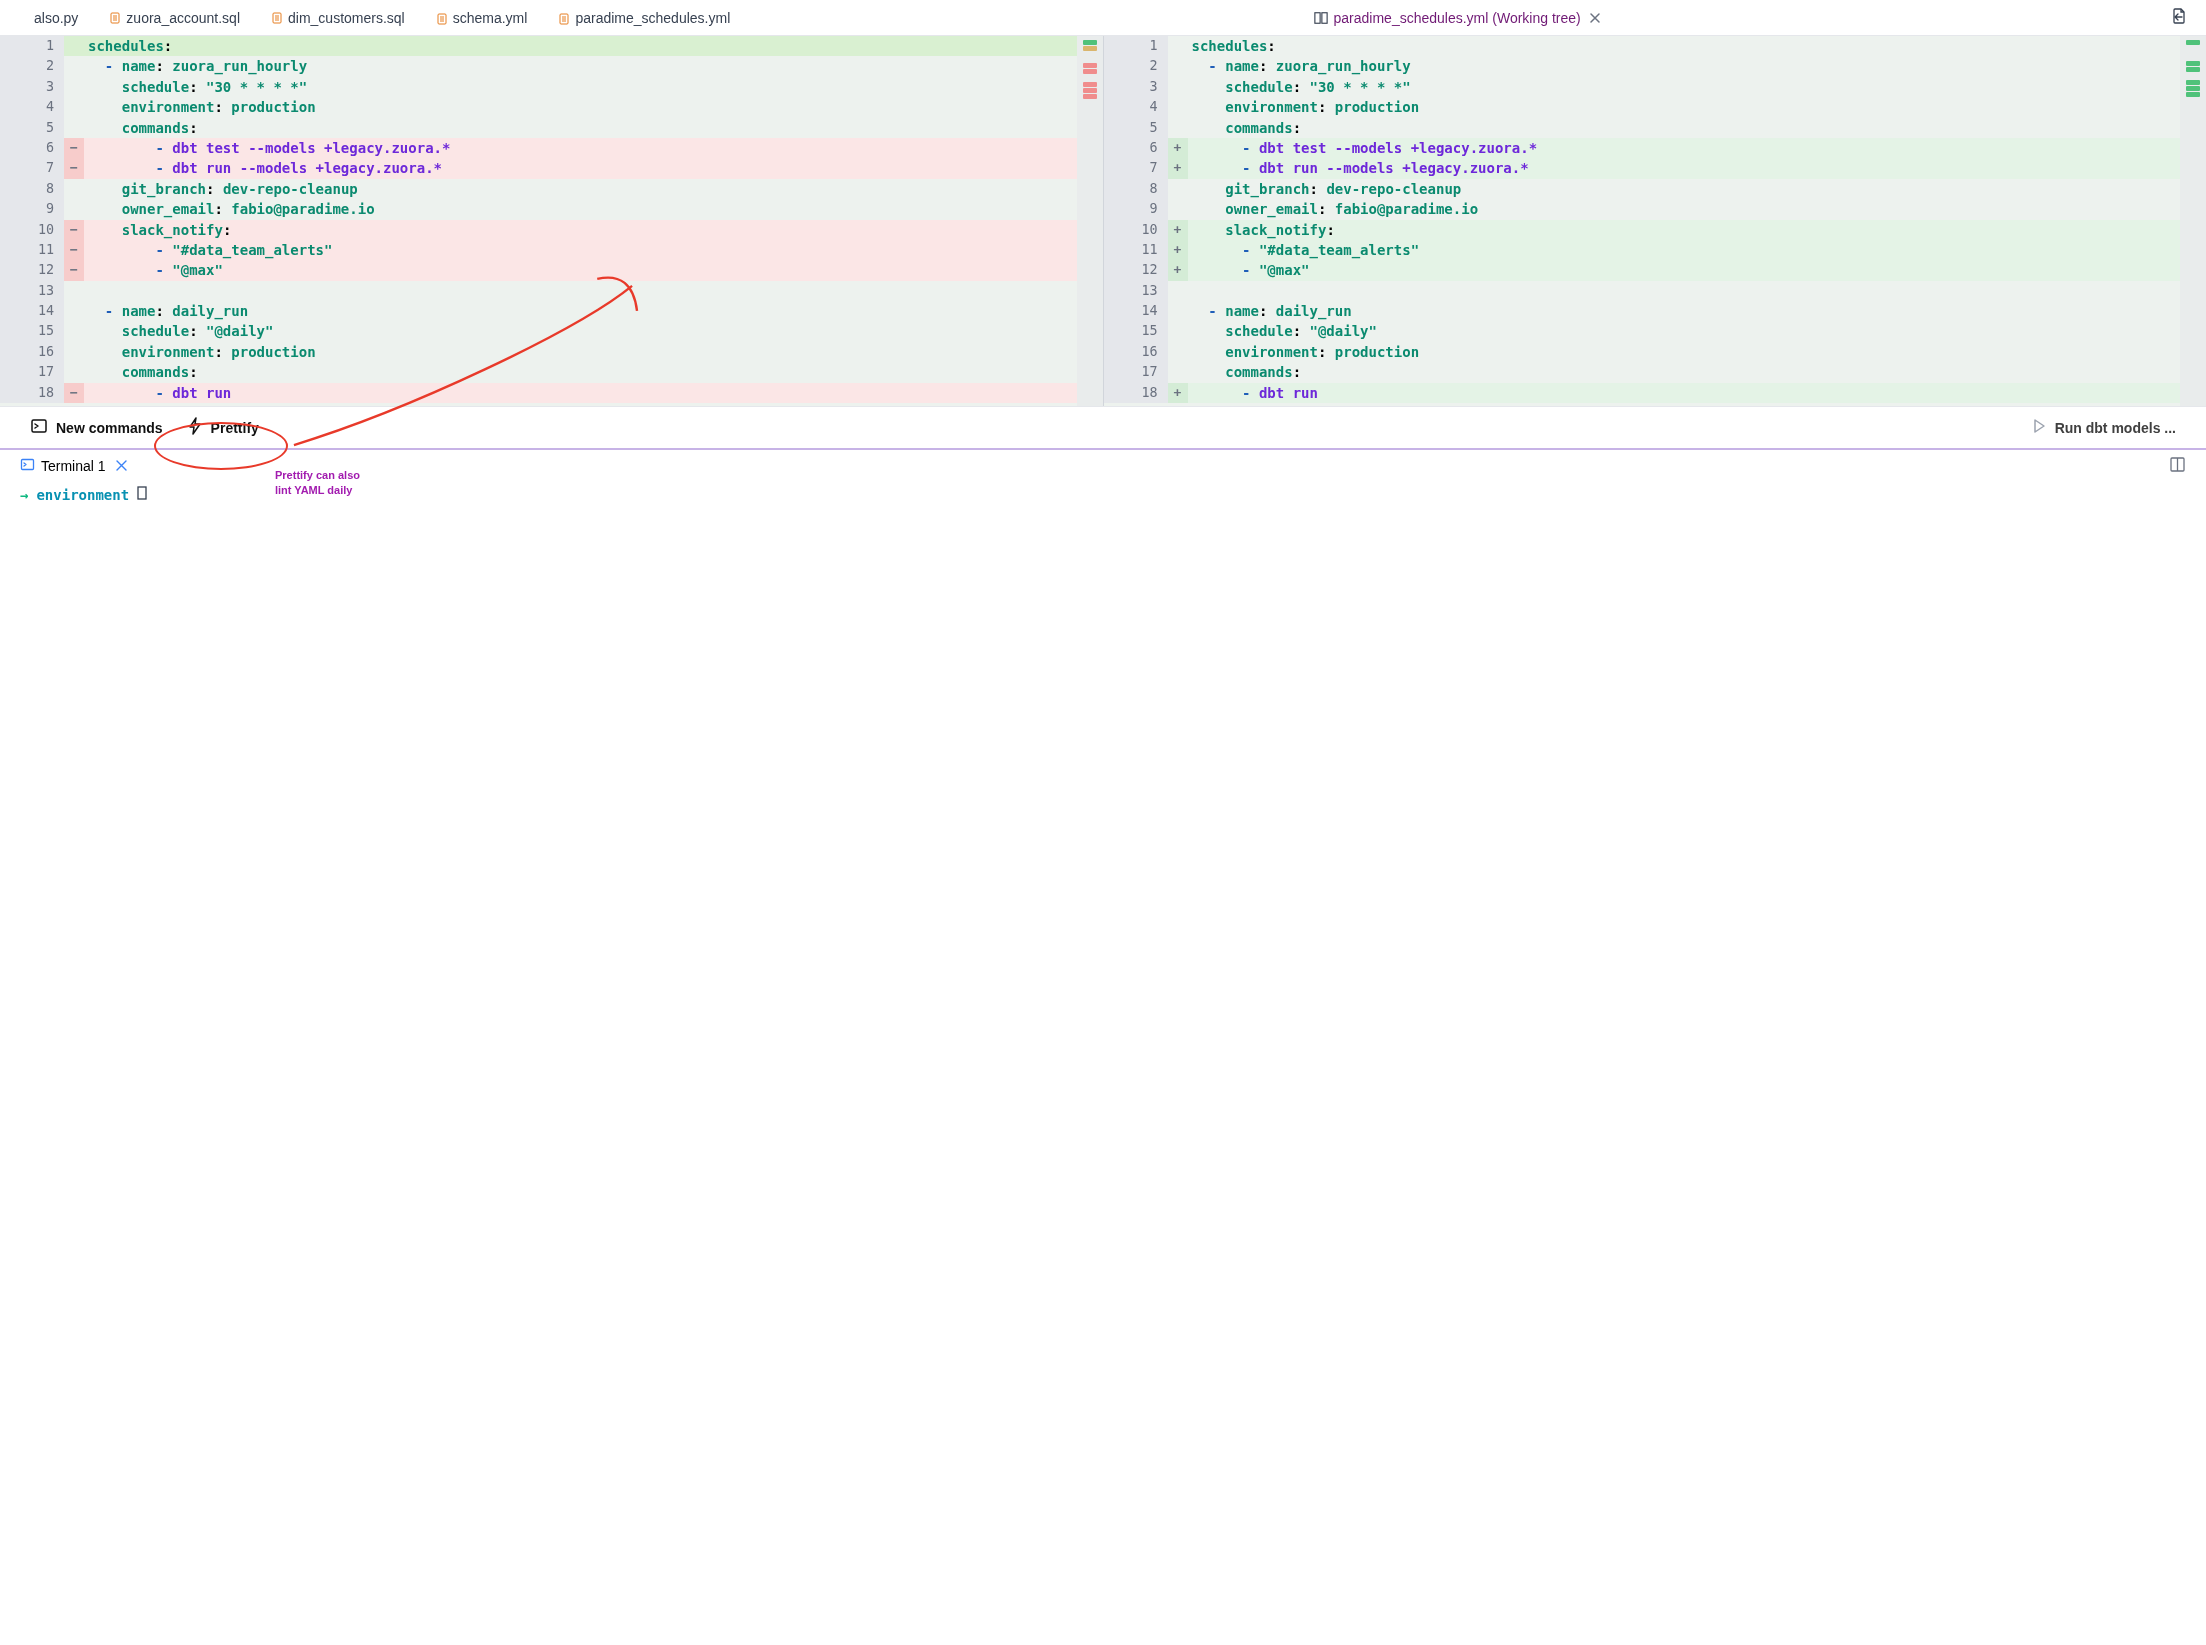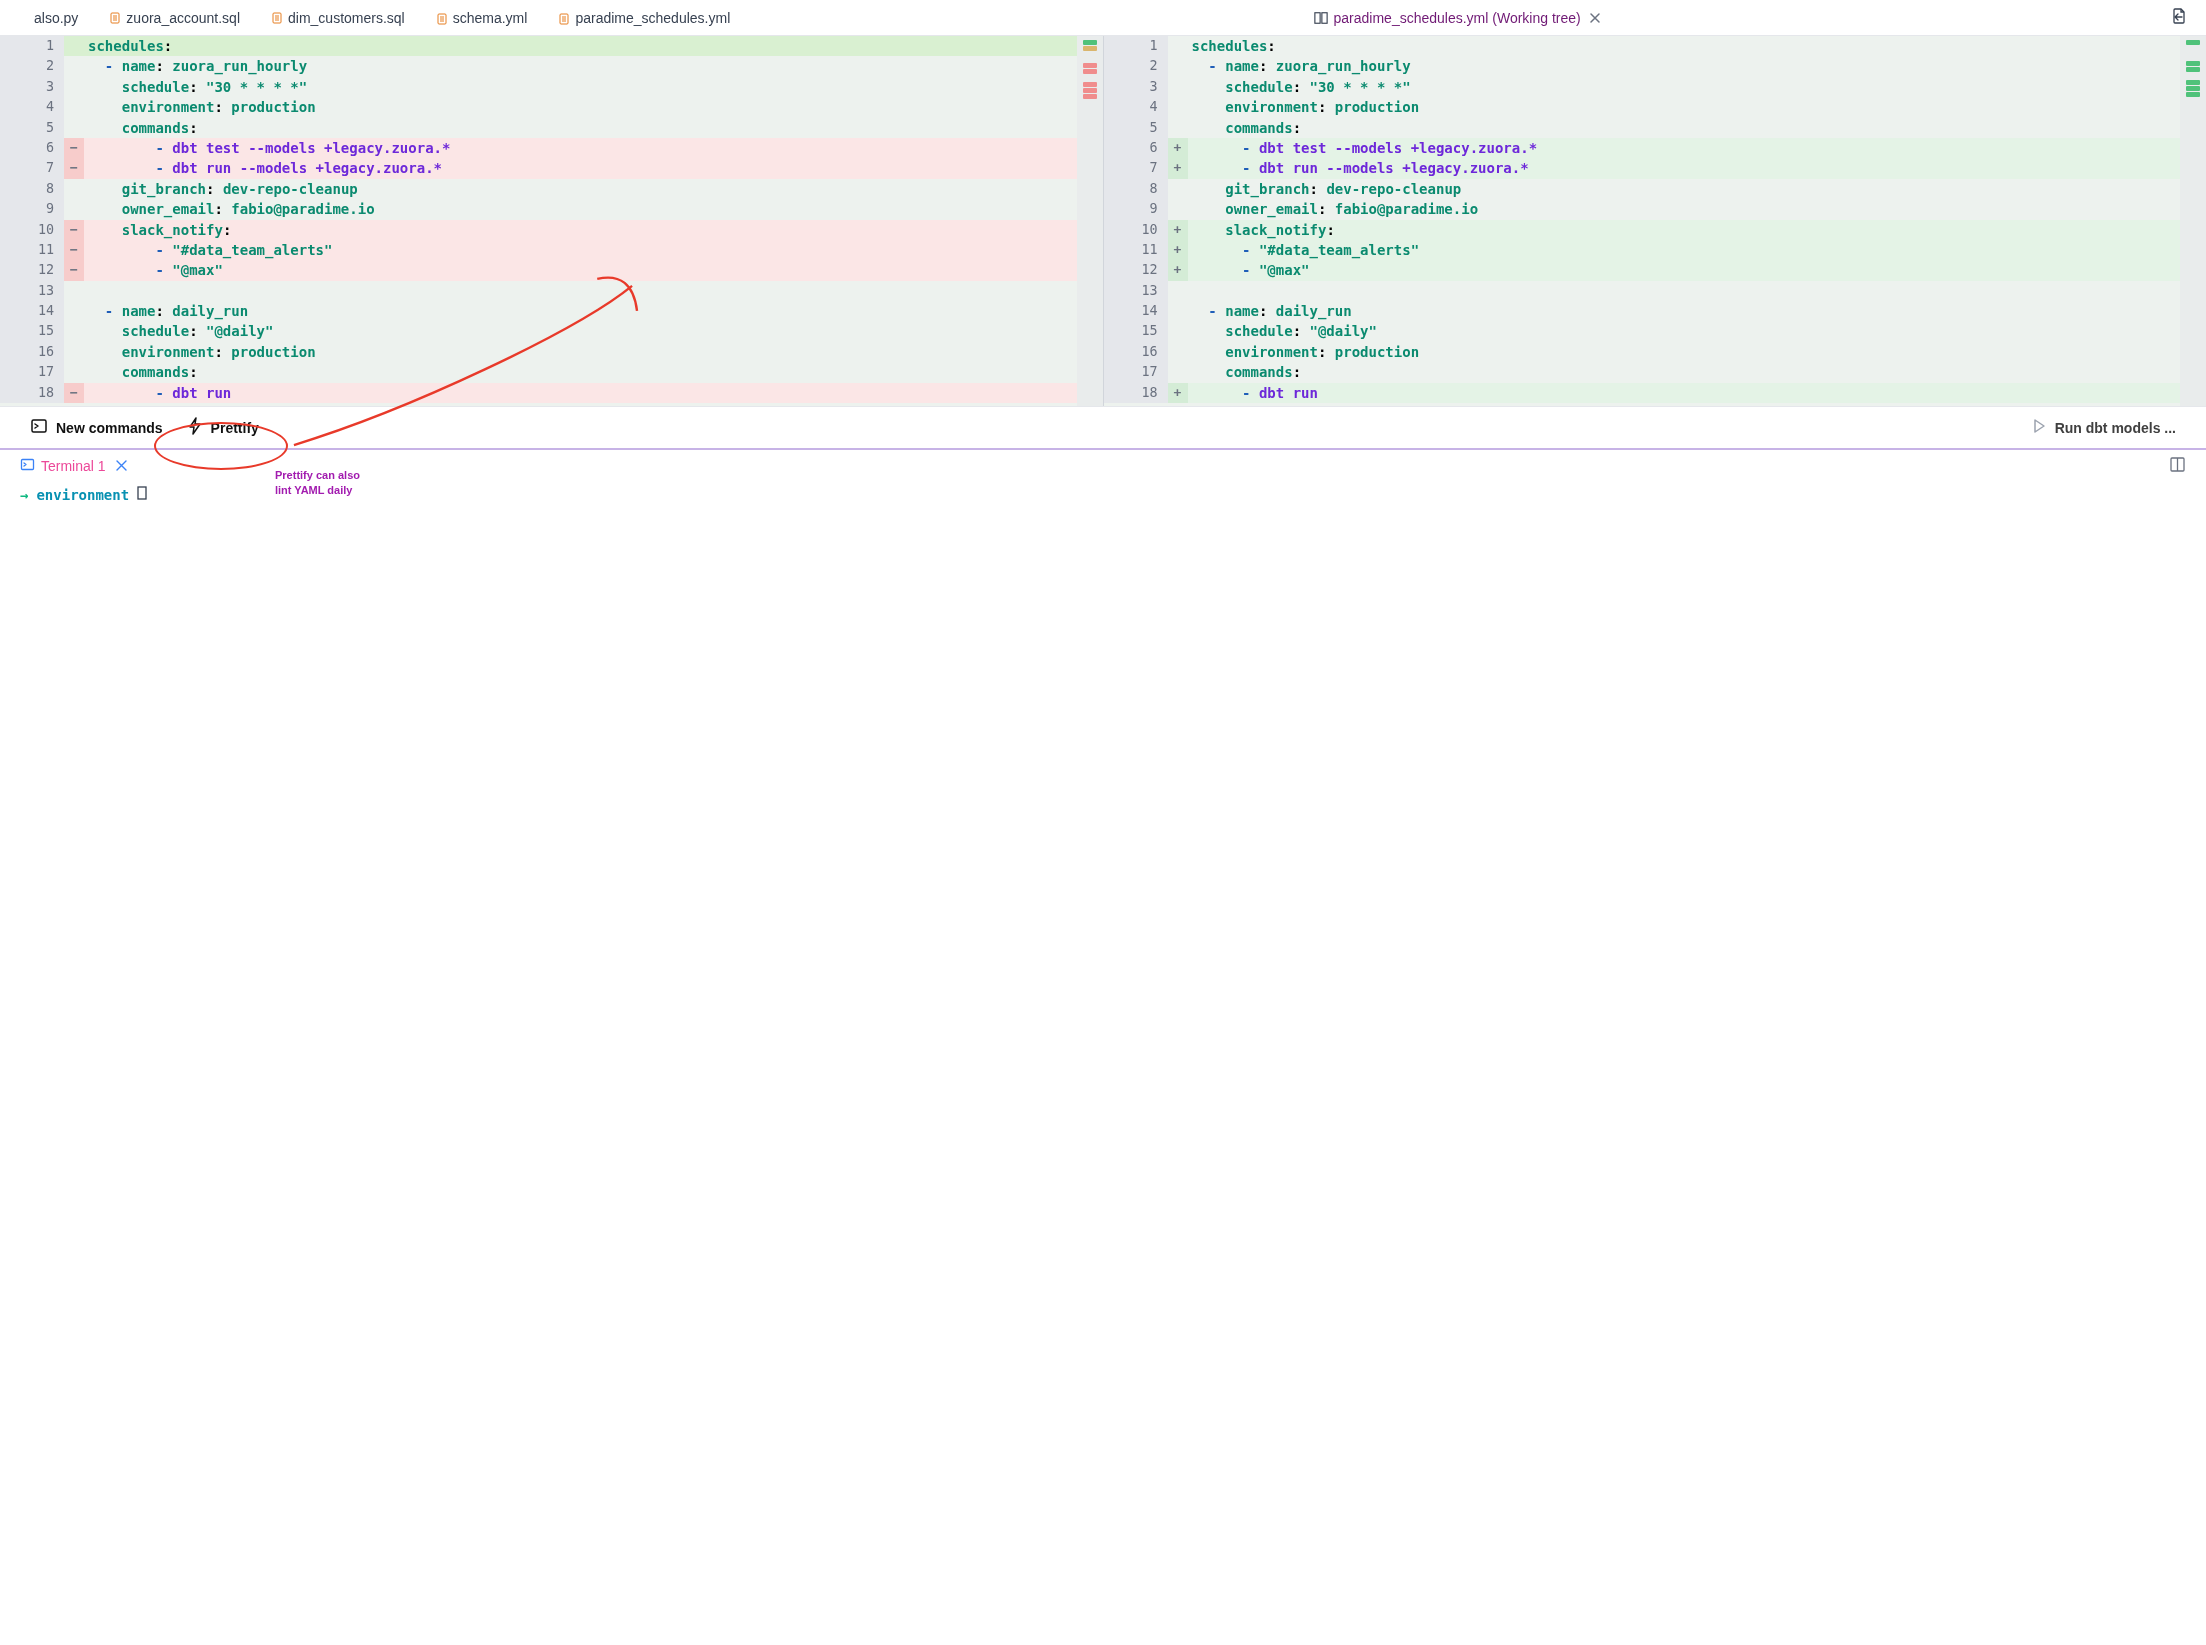--- a/index.html
+++ b/index.html
@@ -132,21 +132,21 @@
     
     .terminal-bar {
       display: flex;
       align-items: center;
       height: 32px;
       padding: 0 20px;
       gap: 8px;
     }
     .terminal-tab {
       display:flex; align-items:center; gap:6px;
-      color:#ec4899; font-size:14px;
+      color:#000000; font-size:14px;
     }
     .terminal-body {
       padding: 4px 20px;
     }
     .prompt-line { display:flex; align-items:center; gap:8px; font-family: 'SF Mono', Monaco, Consolas, monospace; font-weight:600; }
     .prompt-arrow { color:#10b981; }
     .prompt-path { color:#0891b2; }
 
     
     .annotation {

